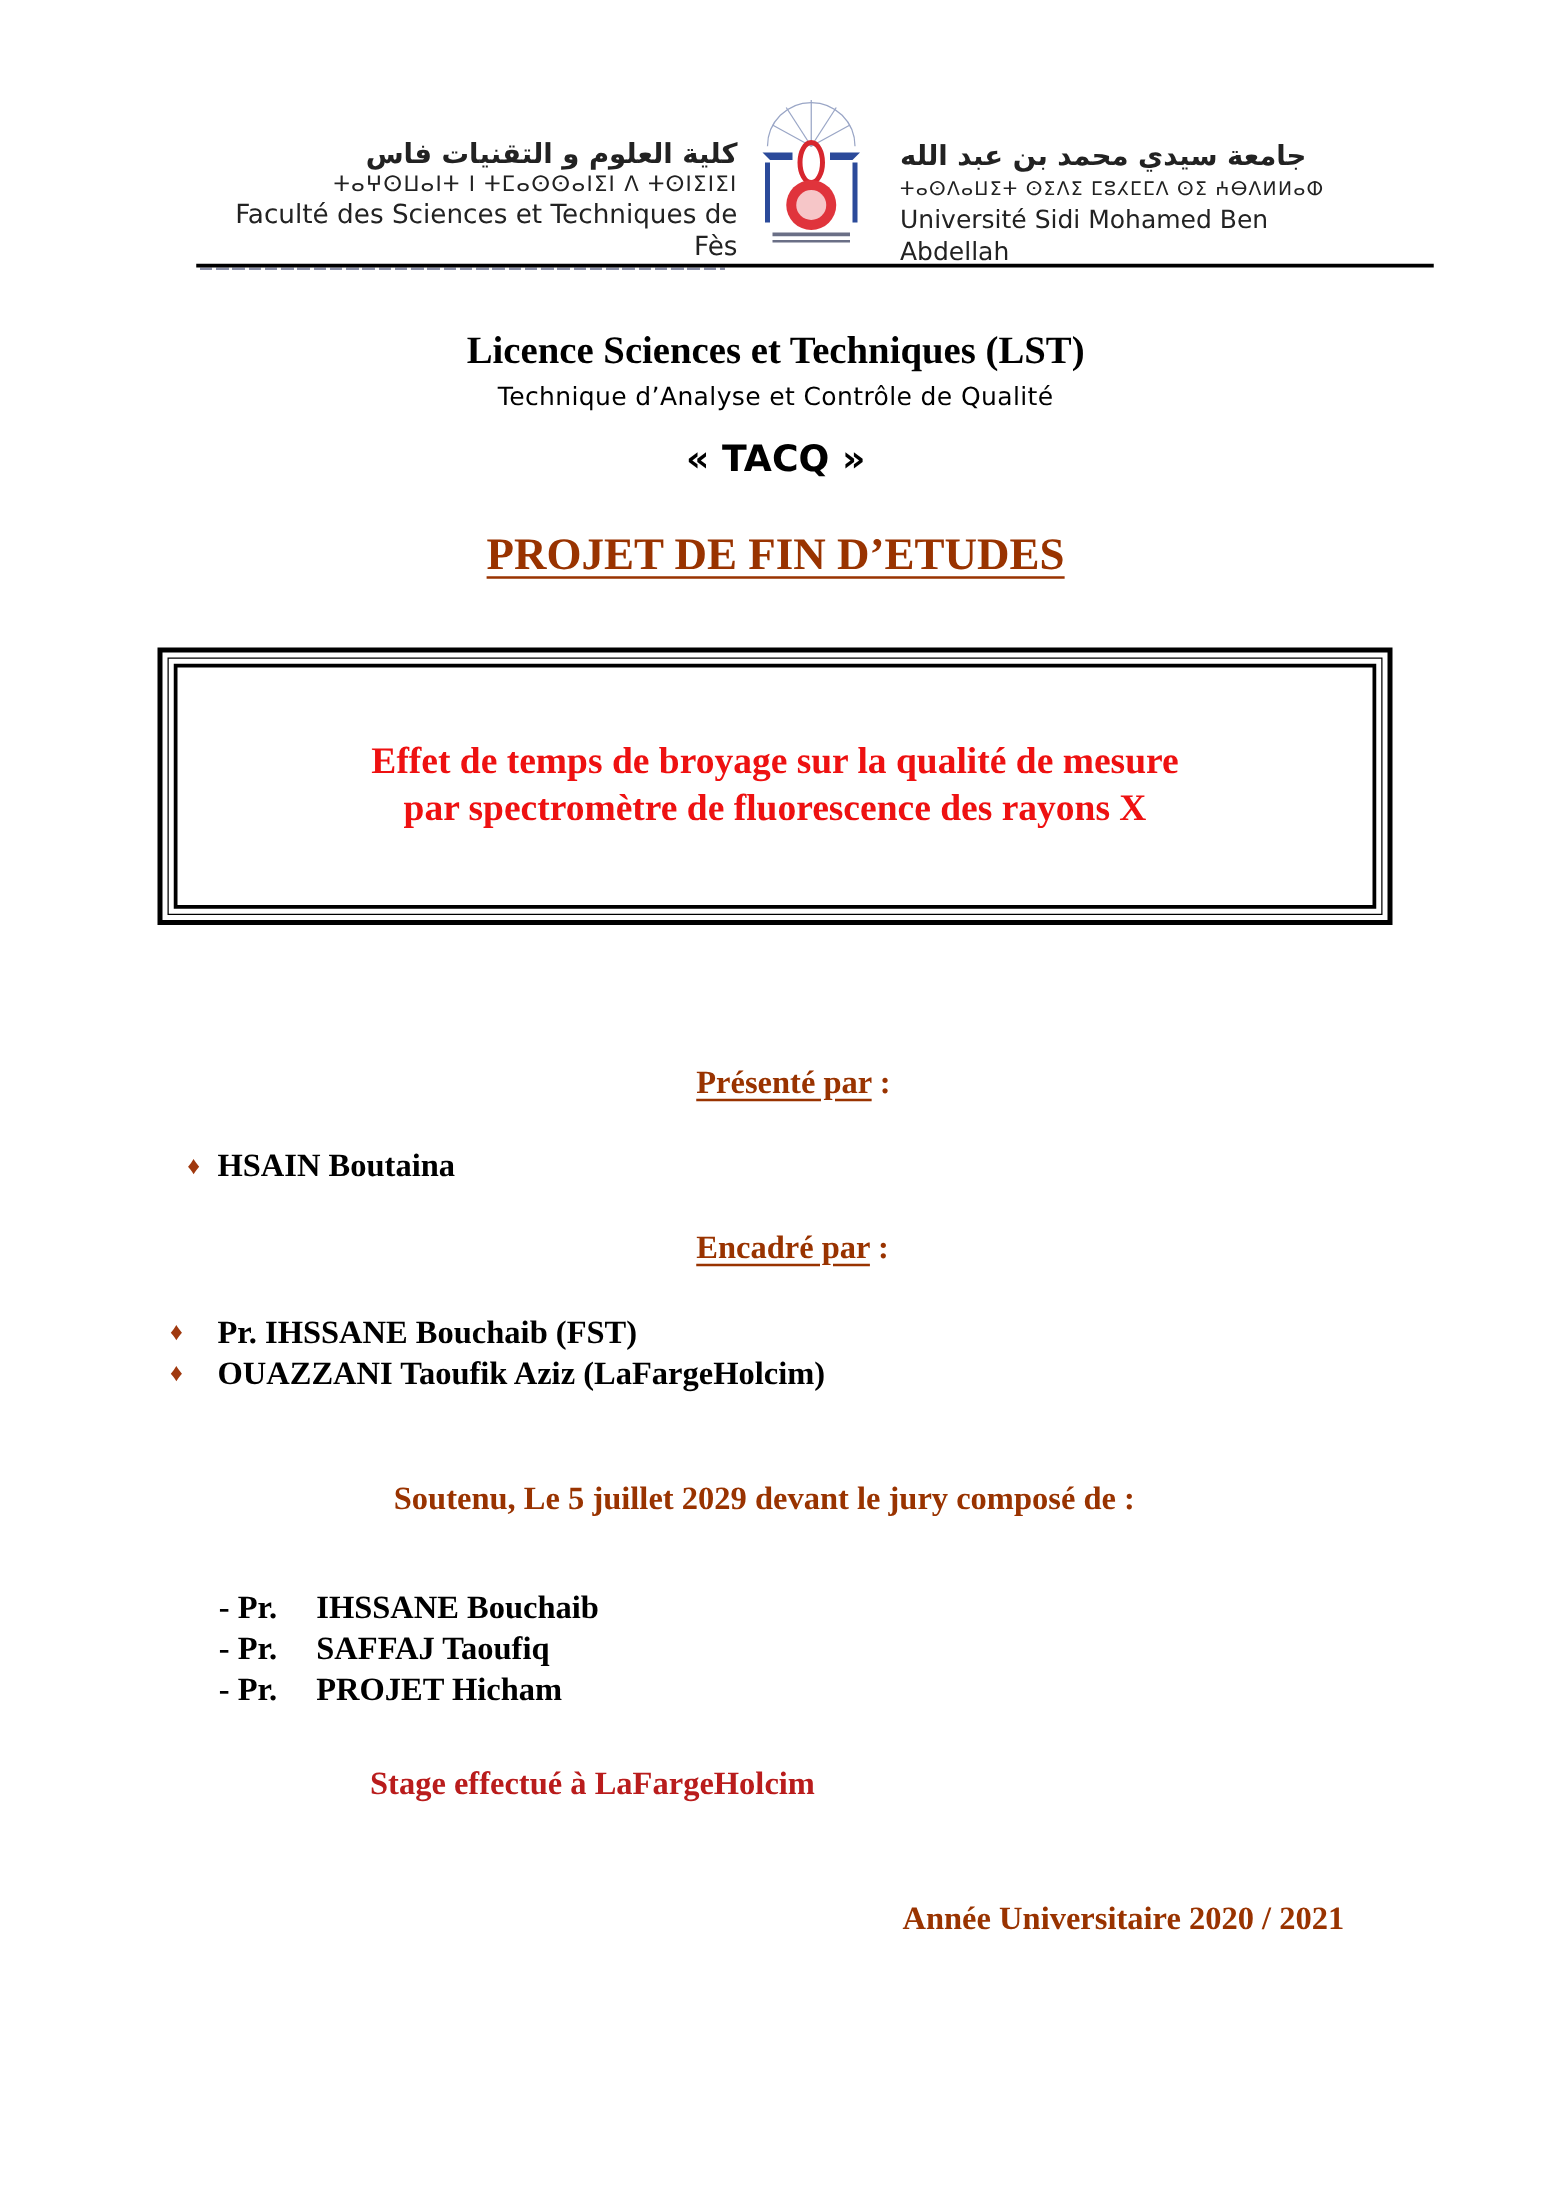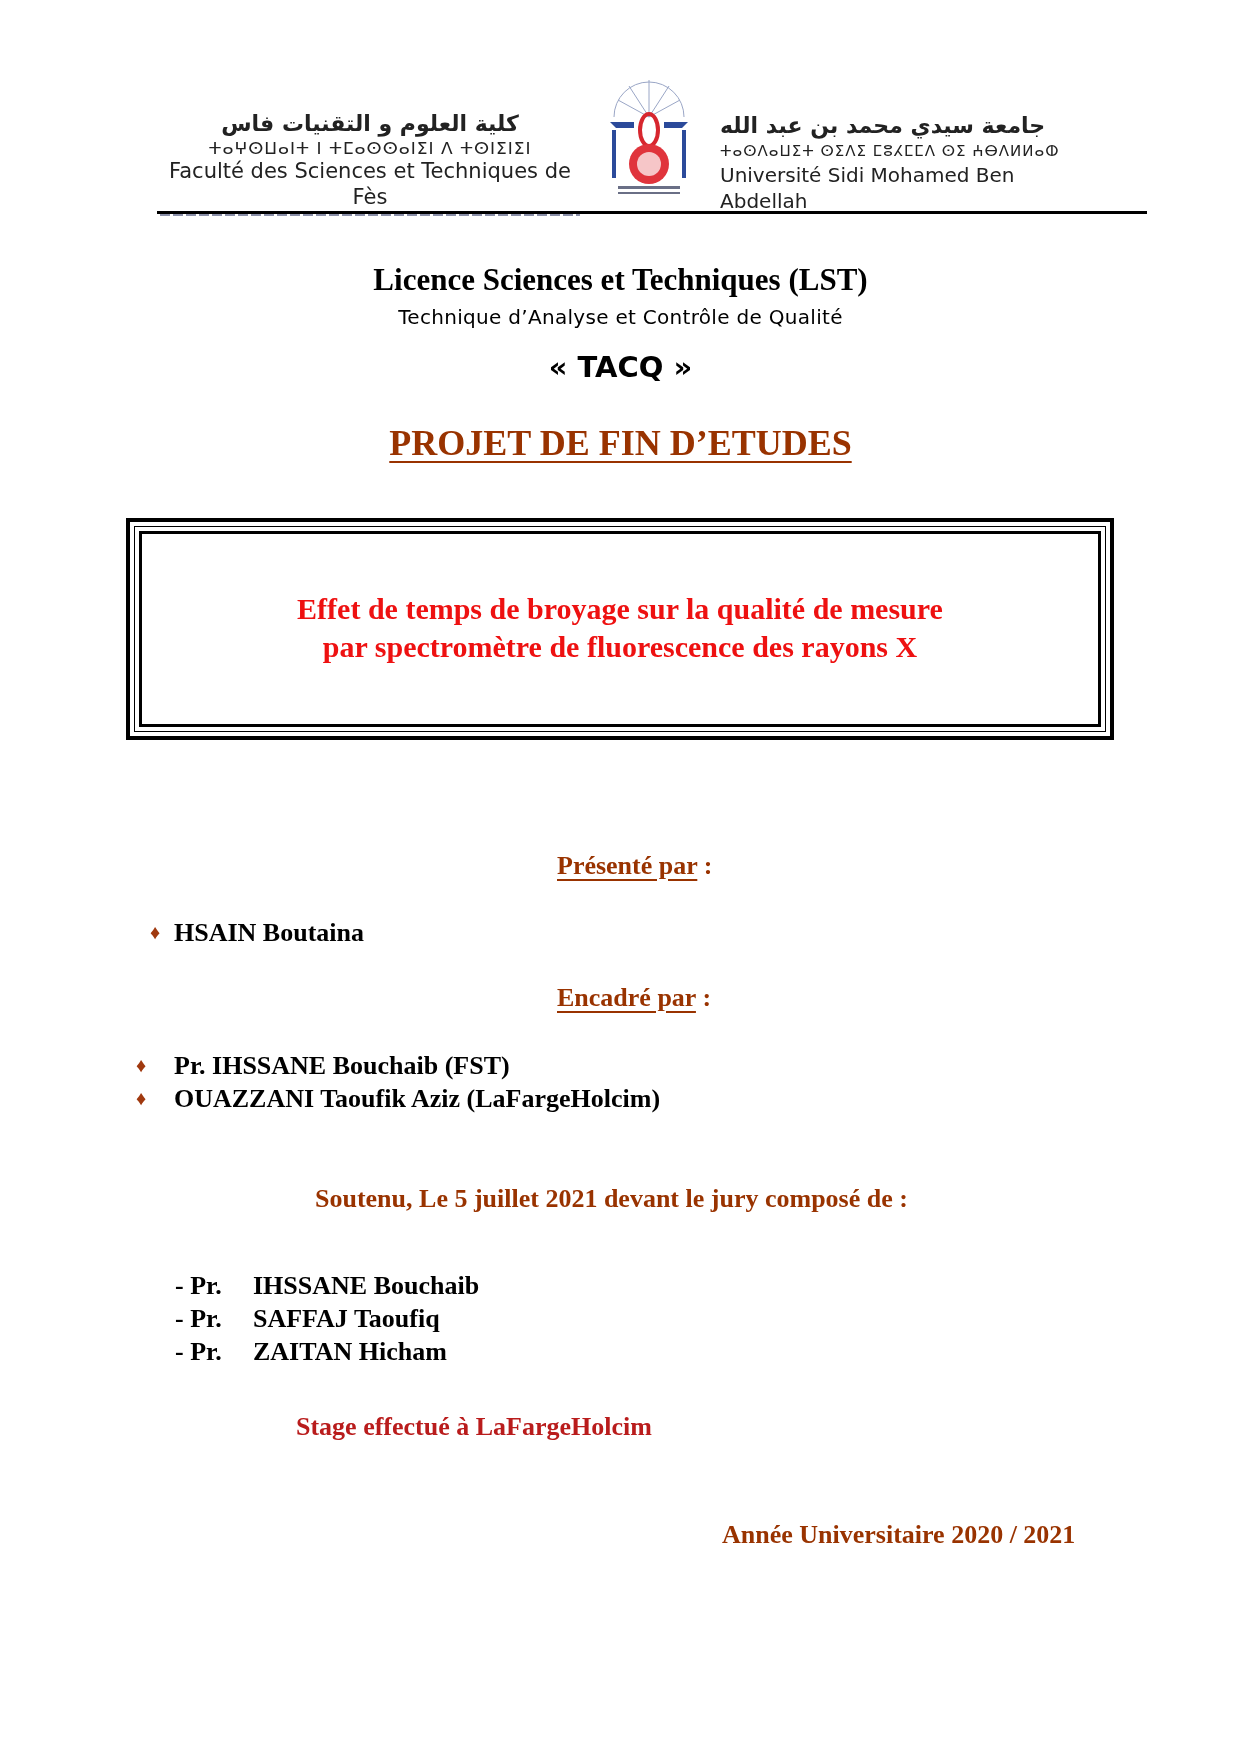--- a/index.html
+++ b/index.html
@@ -1,21 +1,21 @@
 <!DOCTYPE html>
 <html><head>
 <meta charset="utf-8">
 <style>
   html, body { margin: 0; padding: 0; background: #ffffff; }
   body { width: 1241px; height: 1754px; position: relative; overflow: hidden;
          font-family: "Liberation Serif", serif; color: #000; }
   .abs { position: absolute; }
 
   
-  .hdr-left { left: 150px; top: 110px; width: 440px; text-align: center; }
+  .hdr-left { left: 150px; top: 110px; width: 440px; text-align: right; }
   .hdr-left .ar { font-family: "DejaVu Sans", sans-serif; font-weight: bold; font-size: 22px; color: #222; line-height: 28px; }
   .hdr-left .tf { font-family: "DejaVu Sans", sans-serif; font-size: 17px; color: #222; letter-spacing: 1px; line-height: 20px; }
   .hdr-left .fr { font-family: "DejaVu Sans", sans-serif; font-size: 21px; color: #222; line-height: 26px; }
   .hdr-left .dash { margin: 4px auto 0; width: 420px; height: 2px;
         background: repeating-linear-gradient(90deg, #8a8fa8 0 10px, transparent 10px 13px); }
   .hdr-right { left: 720px; top: 112px; width: 370px; text-align: left; }
   .hdr-right .ar { font-family: "DejaVu Sans", sans-serif; font-weight: bold; font-size: 22px; color: #222; line-height: 28px; }
   .hdr-right .tf { font-family: "DejaVu Sans", sans-serif; font-size: 15px; color: #222; letter-spacing: 1px; line-height: 22px; }
   .hdr-right .fr { font-family: "DejaVu Sans", sans-serif; font-size: 20px; color: #222; line-height: 26px; }
   .logo { left: 604px; top: 72px; width: 90px; height: 135px; }
@@ -118,25 +118,25 @@
 <div class="abs sec-label supervised">
   <span class="u">Encadré par</span><span> :</span>
 </div>
 <div class="abs item s1">
   <span class="bullet">♦</span><span>Pr. IHSSANE Bouchaib (FST)</span>
 </div>
 <div class="abs item s2">
   <span class="bullet">♦</span><span>OUAZZANI Taoufik Aziz (LaFargeHolcim)</span>
 </div>
 
-<div class="abs soutenu">Soutenu, Le 5 juillet 2021 devant le jury composé de :</div>
+<div class="abs soutenu">Soutenu, Le 5 juillet 2029 devant le jury composé de :</div>
 <div class="abs jury j1">
   <span class="pr">- Pr.</span><span>IHSSANE Bouchaib</span>
 </div>
 <div class="abs jury j2">
   <span class="pr">- Pr.</span><span>SAFFAJ Taoufiq</span>
 </div>
 <div class="abs jury j3">
-  <span class="pr">- Pr.</span><span>ZAITAN Hicham</span>
+  <span class="pr">- Pr.</span><span>PROJET Hicham</span>
 </div>
 
 <div class="abs stage">Stage effectué à LaFargeHolcim</div>
 <div class="abs annee">Année Universitaire 2020 / 2021</div>
 
 </body></html>

